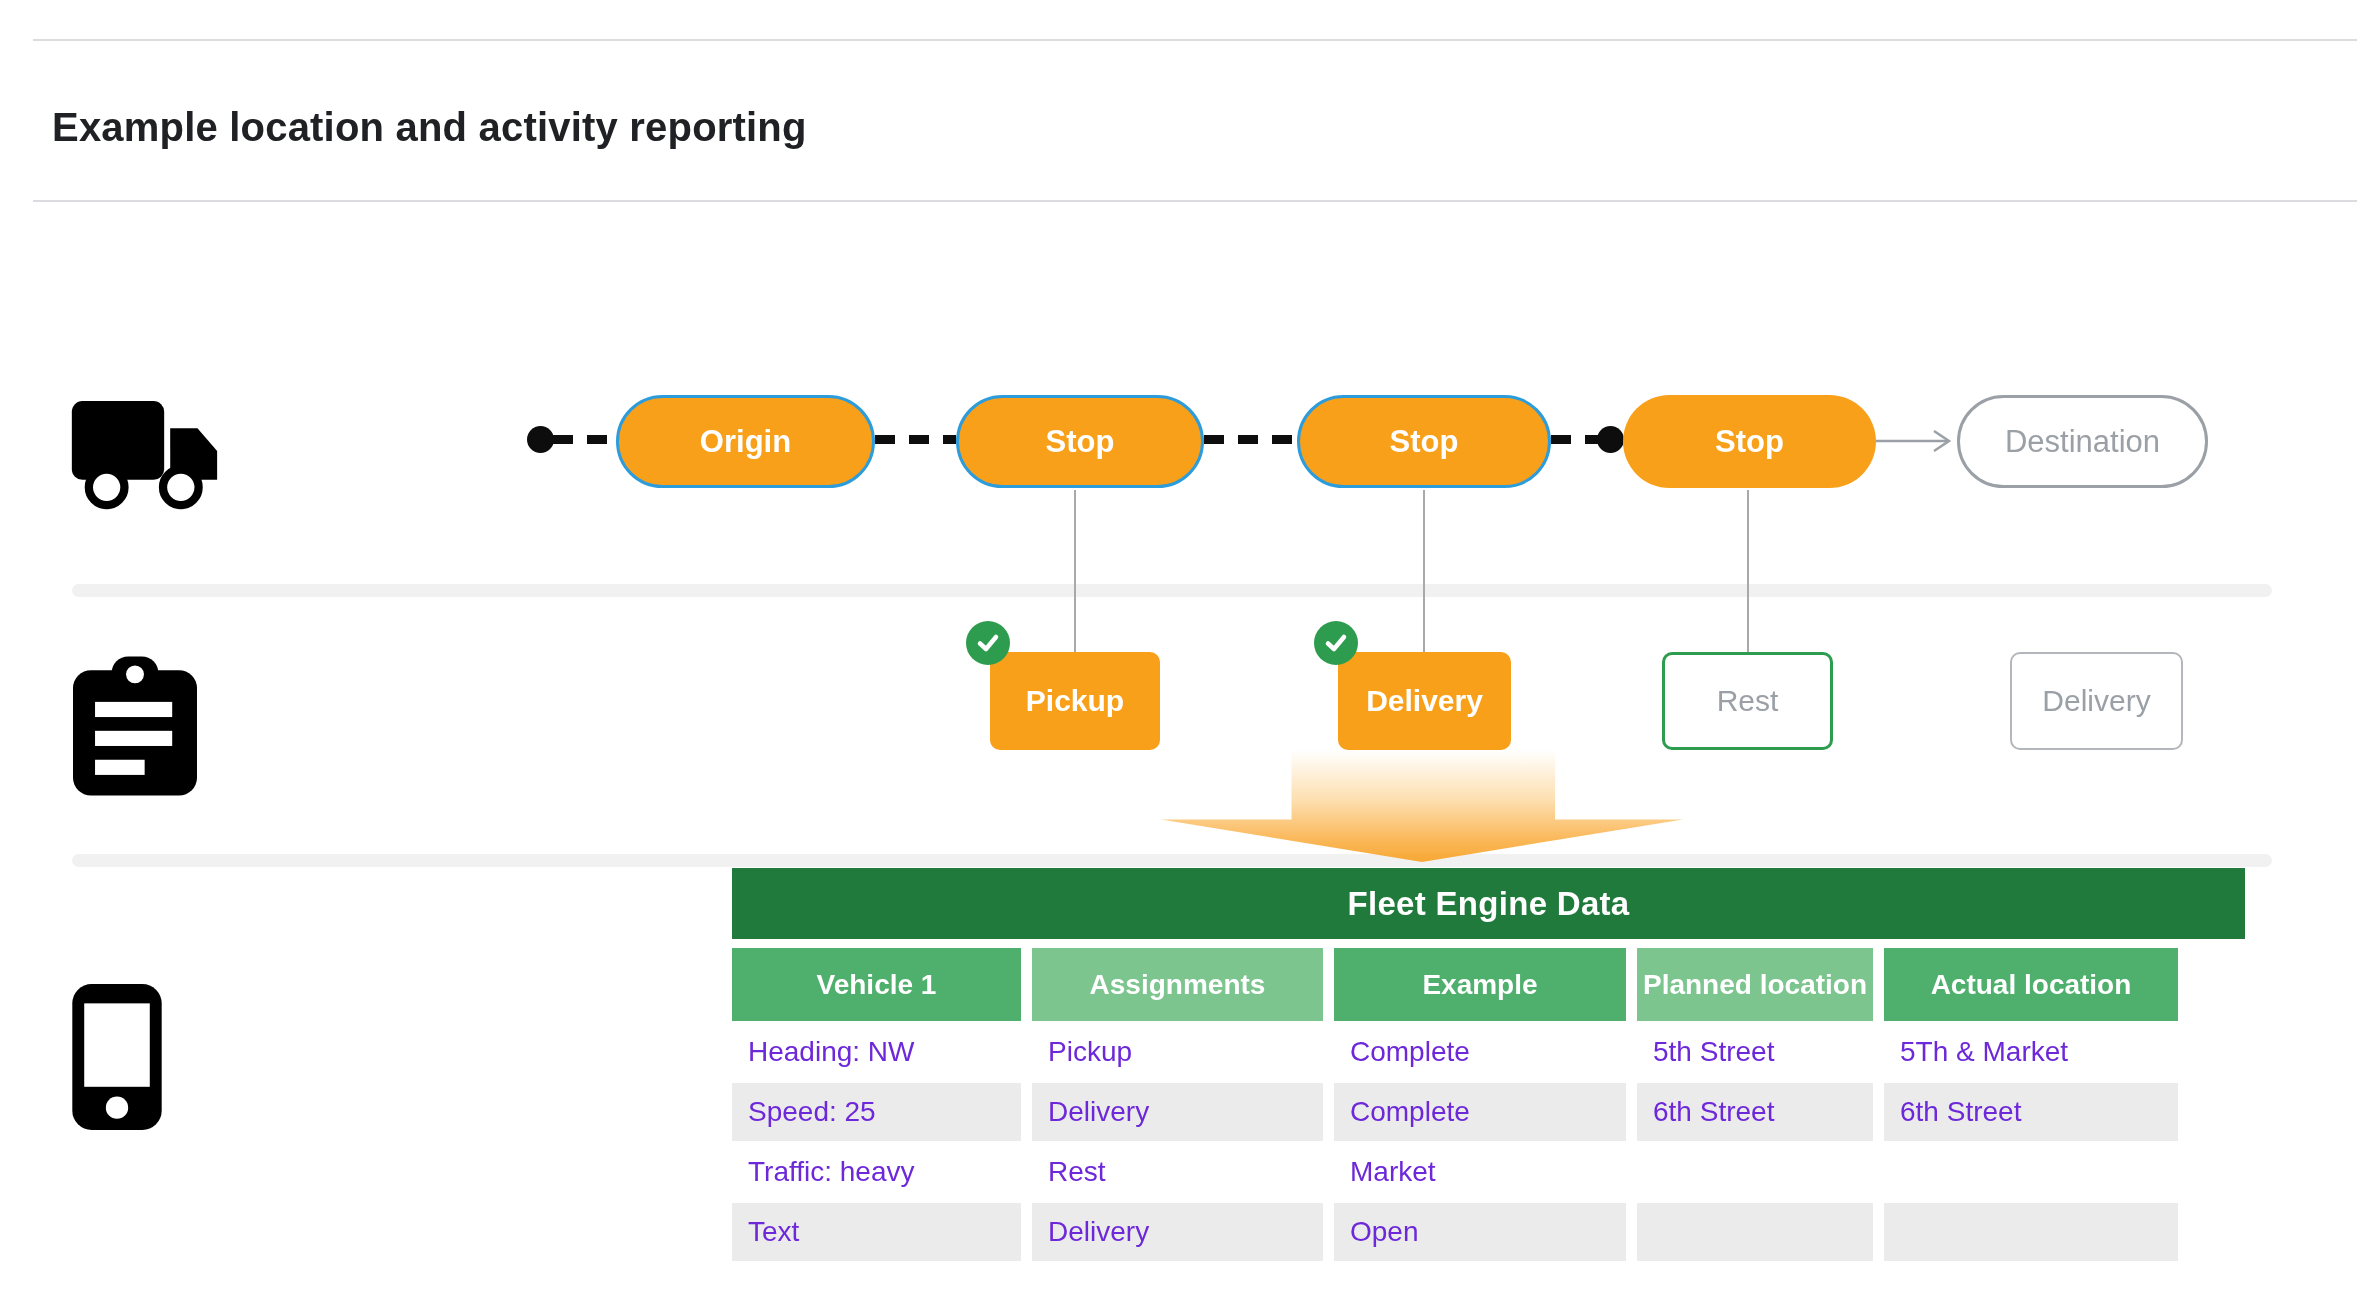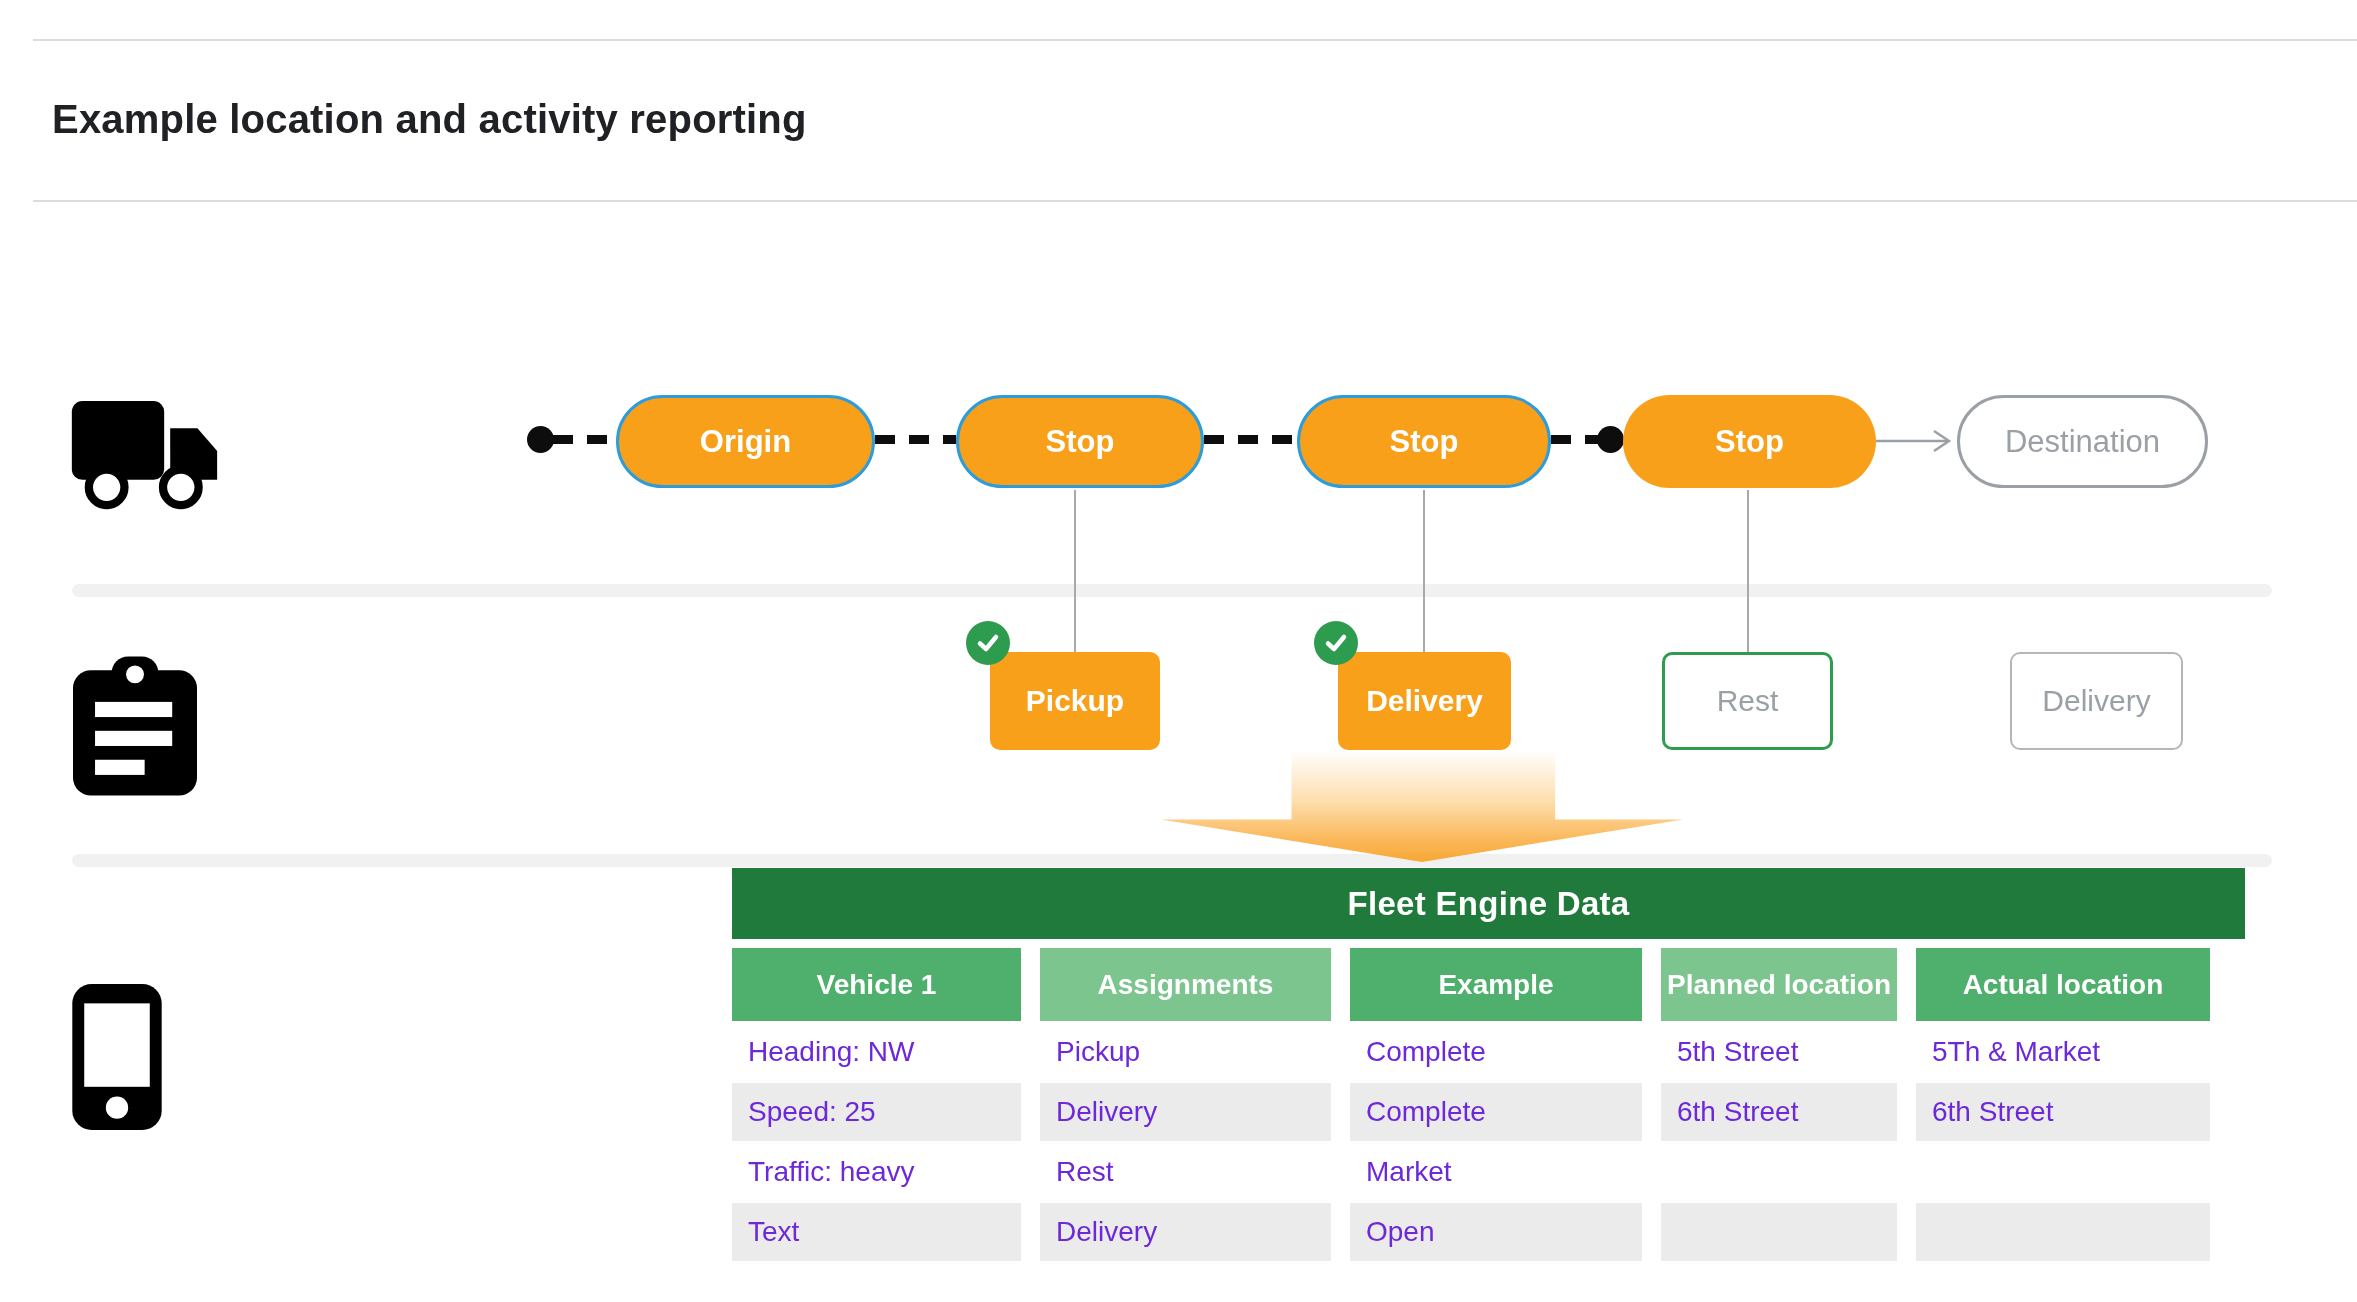--- a/index.html
+++ b/index.html
@@ -6,21 +6,21 @@
   body{
     width:2357px;height:1302px;position:relative;overflow:hidden;
     background:#ffffff;font-family:"Liberation Sans",sans-serif;
     -webkit-font-smoothing:antialiased;
   }
   
   .rule{position:absolute;left:33px;right:0;height:2px;background:#DADCE0;}
   #rule-top{top:39px;}
   #rule-title{top:200px;}
   #page-title{
-    position:absolute;left:52px;top:70px;font-size:40px;font-weight:700;
+    position:absolute;left:52px;top:78px;font-size:40px;font-weight:700;
     color:#202124;letter-spacing:.2px;
   }
   
   .section-bar{position:absolute;left:72px;width:2200px;height:13px;border-radius:7px;background:#F1F1F1;}
   #bar-1{top:584px;}
   #bar-2{top:854px;}
 
   
   .side-icon{position:absolute;}
   #truck-icon{left:70px;top:398px;}
@@ -90,21 +90,21 @@
     background:linear-gradient(180deg,rgba(249,160,27,0) 0%,rgba(250,170,45,0.38) 45%,rgba(249,166,48,0.8) 80%,rgba(248,164,42,0.95) 100%);
     clip-path:polygon(25% 0,75.5% 0,75.5% 62%,100% 62%,50% 100%,0 62%,25% 62%);
   }
 
   
   #fleet-table{position:absolute;left:732px;top:868px;width:1513px;}
   #fleet-title{
     height:71px;background:#1F7A3B;color:#fff;font-size:33px;font-weight:700;
     display:flex;align-items:center;justify-content:center;letter-spacing:.3px;
   }
-  .t-row{display:flex;gap:19px;}
+  .t-row{display:flex;gap:11px;}
   #col-headers{margin-top:9px;height:73px;}
   .col-h{
     display:flex;align-items:center;justify-content:center;
     color:#fff;font-size:28px;font-weight:700;
   }
   .col-h.green-med{background:#4FAF6D;}
   .col-h.green-light{background:#7CC58F;}
   .c0{width:289px;}.c1{width:291px;}.c2{width:292px;}.c3{width:236px;}.c4{width:294px;}
   .d-row{margin-top:2px;height:58px;}
   .d-cell{

